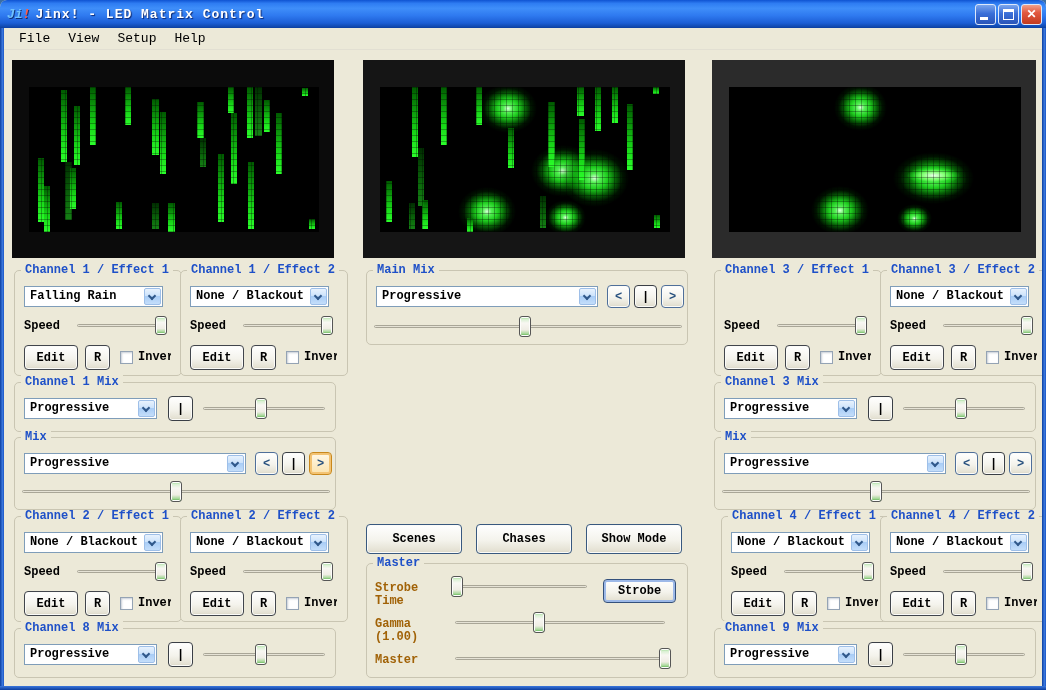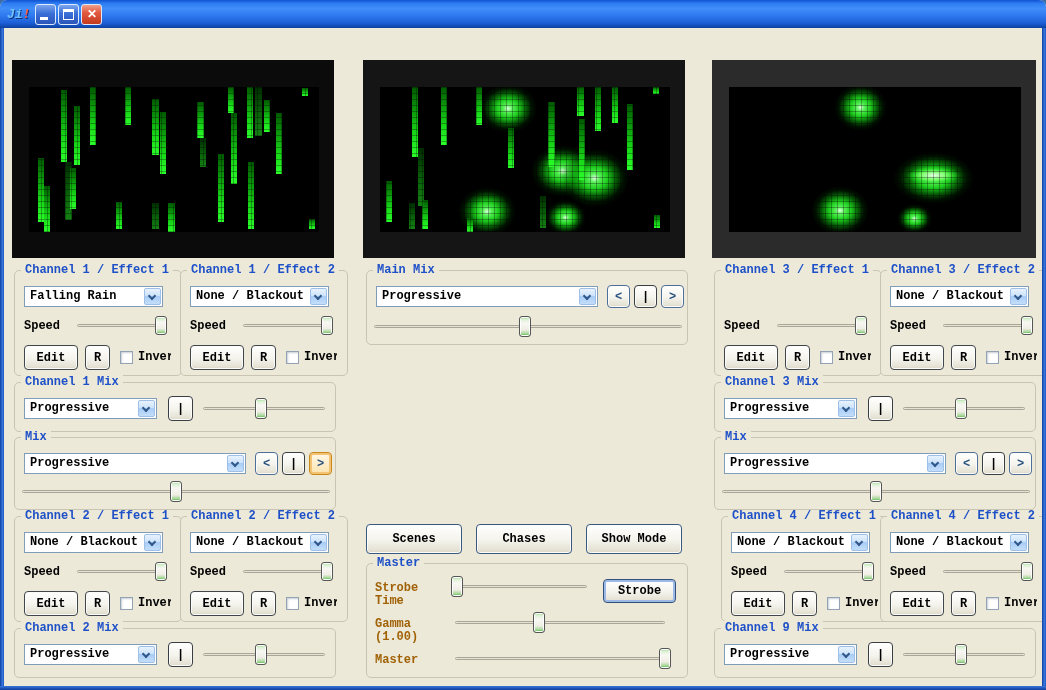--- a/index.html
+++ b/index.html
@@ -109,33 +109,40 @@
   .strobe-btn{left:236px;top:15px;width:73px;height:24px;border-color:#34517c;
     box-shadow:inset 0 0 0 2px #9db9e8;}
 </style>
 </head>
 <body>
 
 <div class="window">
 
   <div class="titlebar">
     <span class="app-icon"><span class="ji">Ji</span><span class="bang">!</span></span>
+    <span class="title-text">Jinx! - LED Matrix Control</span>
     <span class="win-btns">
       <span class="wbtn">
           <span class="glyph-min"></span>
         </span>
       <span class="wbtn">
           <span class="glyph-max"></span>
         </span>
       <span class="wbtn close">
           <span class="glyph-x">✕</span>
         </span>
     </span>
   </div>
 
+  <div class="menubar">
+    <span class="menu-item">File</span>
+    <span class="menu-item">View</span>
+    <span class="menu-item">Setup</span>
+    <span class="menu-item">Help</span>
+  </div>
 
   <div class="preview p1">
       <div class="led">
         <div class="streak" style="left: 3%; top: 49%; height: 44%;"></div>
         <div class="streak" style="left: 5%; top: 68%; height: 32%;"></div>
         <div class="streak" style="left: 11%; top: 2%; height: 50%;"></div>
         <div class="streak dim" style="left: 12.5%; top: 52%; height: 40%;"></div>
         <div class="streak" style="left: 14%; top: 56%; height: 28%;"></div>
         <div class="streak" style="left: 15.5%; top: 13%; height: 41%;"></div>
         <div class="streak" style="left: 21%; top: 0%; height: 40%;"></div>
@@ -369,21 +376,21 @@
           <i class="chev"></i>
         </span>
     </div>
     <button class="btn pipe-btn">|</button>
     <div class="slider cm-slider">
       <div class="track"></div>
       <div class="thumb mx" style="left: 48%;"></div>
     </div>
   </div>
     <div class="groupbox chmix-box" style="left: 14px; top: 628px;">
-    <span class="gb-title">Channel 2 Mix</span>
+    <span class="gb-title">Channel 8 Mix</span>
     <div class="combo cm">
       <span class="combo-value">Progressive</span>
       <span class="combo-btn">
           <i class="chev"></i>
         </span>
     </div>
     <button class="btn pipe-btn">|</button>
     <div class="slider cm-slider">
       <div class="track"></div>
       <div class="thumb mx" style="left: 48%;"></div>

